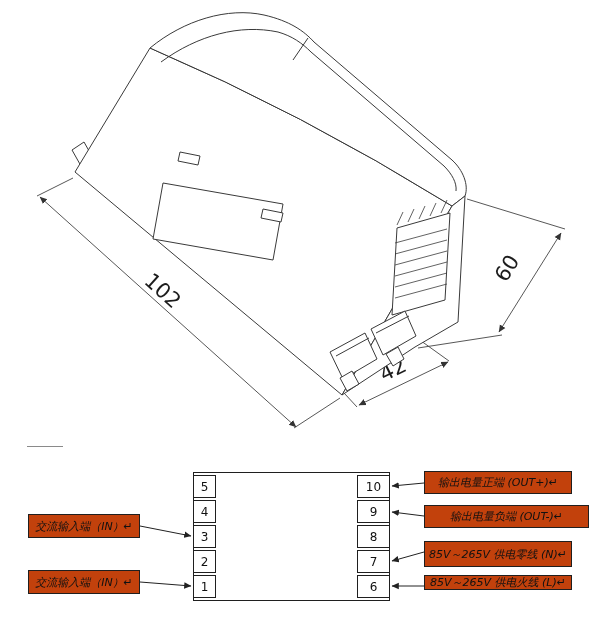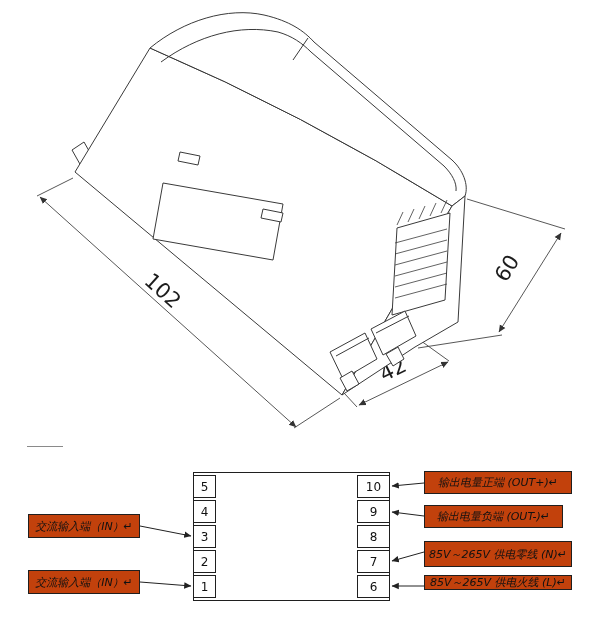--- a/index.html
+++ b/index.html
@@ -133,21 +133,21 @@
     <div class="cell" style="left:357px; top:475px; width:33px;">10</div>
     <div class="cell" style="left:357px; top:500px; width:33px;">9</div>
     <div class="cell" style="left:357px; top:525px; width:33px;">8</div>
     <div class="cell" style="left:357px; top:550px; width:33px;">7</div>
     <div class="cell" style="left:357px; top:575px; width:33px;">6</div>
 
     <div class="lbl" style="left:28px; top:514px; width:112px; height:24px;">交流输入端（IN）↵</div>
     <div class="lbl" style="left:28px; top:570px; width:112px; height:24px;">交流输入端（IN）↵</div>
 
     <div class="lbl" style="left:424px; top:471px; width:148px; height:23px;">输出电量正端 (OUT+)↵</div>
-    <div class="lbl" style="left:424px; top:505px; width:139px; height:23px;">输出电量负端 (OUT-)↵</div>
+    <div class="lbl" style="left:424px; top:505px; width:165px; height:23px;">输出电量负端 (OUT-)↵</div>
     <div class="lbl" style="left:424px; top:541px; width:148px; height:26px;">85V～265V 供电零线 (N)↵</div>
     <div class="lbl" style="left:424px; top:575px; width:148px; height:15px;">85V～265V 供电火线 (L)↵</div>
 
     <svg class="connectors" width="605" height="618" viewBox="0 0 605 618">
       <defs>
         <marker id="ca" viewBox="0 0 10 10" refX="8.5" refY="5" markerWidth="8" markerHeight="8" orient="auto-start-reverse">
           <path d="M0,1 L9,5 L0,9 Z" fill="#222"></path>
         </marker>
       </defs>
       <g stroke="#222" stroke-width="1" fill="none">

